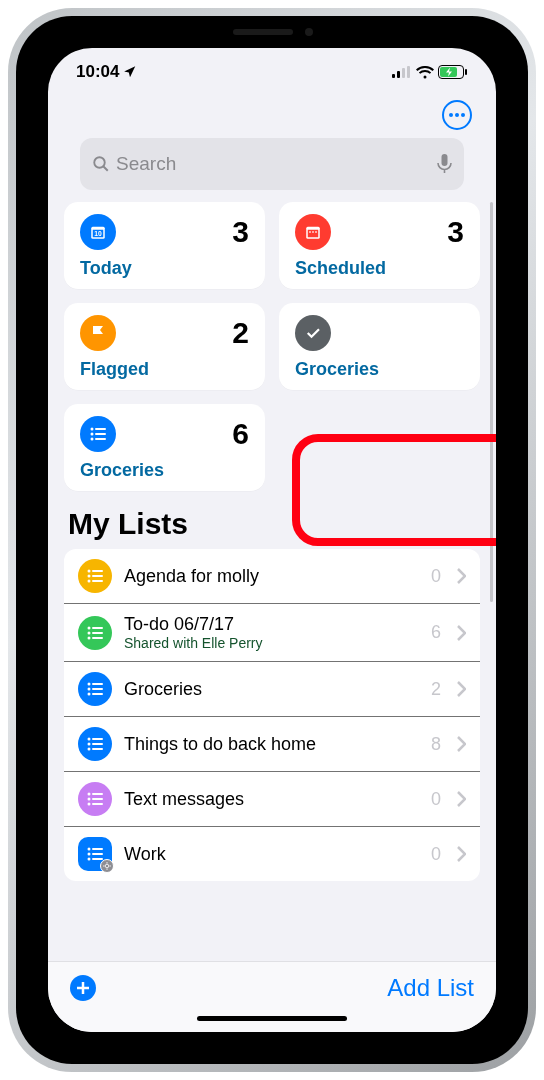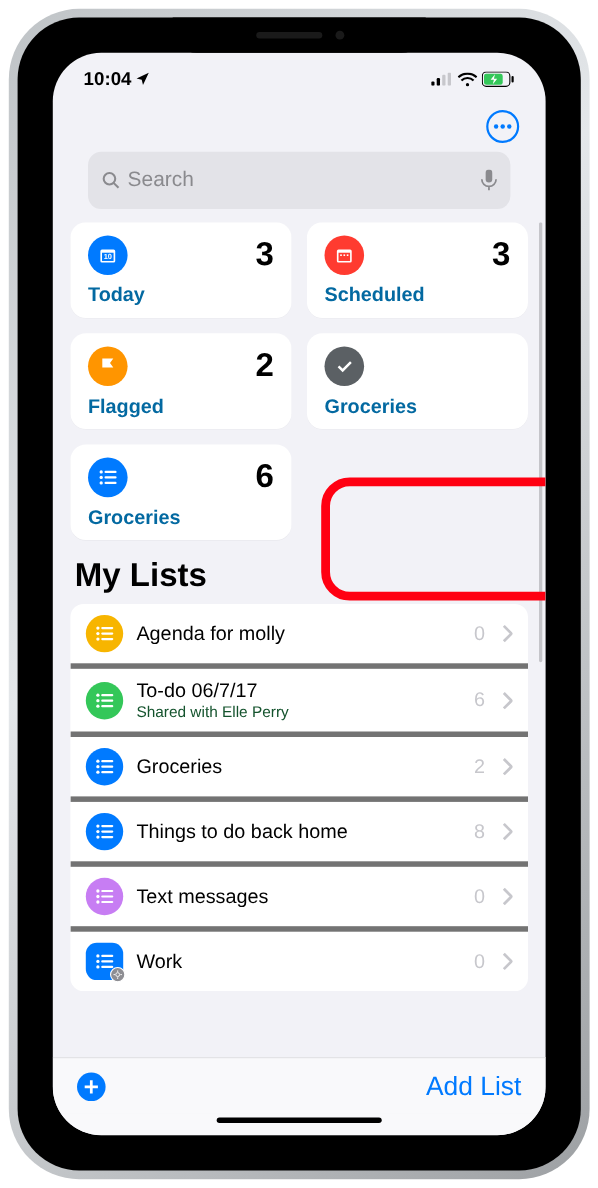--- a/index.html
+++ b/index.html
@@ -143,21 +143,21 @@
   }
   .list {
     margin:0 16px;
     background:#fff;
     border-radius:12px;
     overflow:hidden;
   }
   .row {
     display:flex; align-items:center;
     padding:10px 14px;
-    border-bottom:5px solid #737373;
+    border-bottom:1px solid #737373;
     gap:12px;
   }
   .row:last-child{border-bottom:0;}
   .row .icon {
     width:34px; height:34px; border-radius:50%;
     display:flex; align-items:center; justify-content:center; color:#fff; flex-shrink:0;
     position:relative;
   }
   .row .texts { flex:1; display:flex; flex-direction:column; }
   .row .title { font-size:18px; color:#000; }

